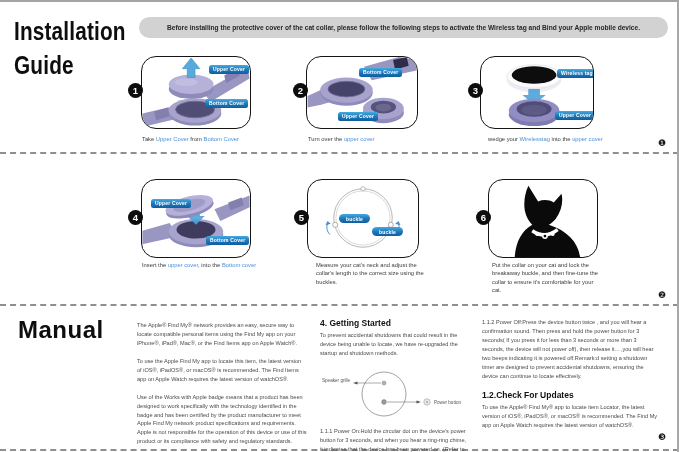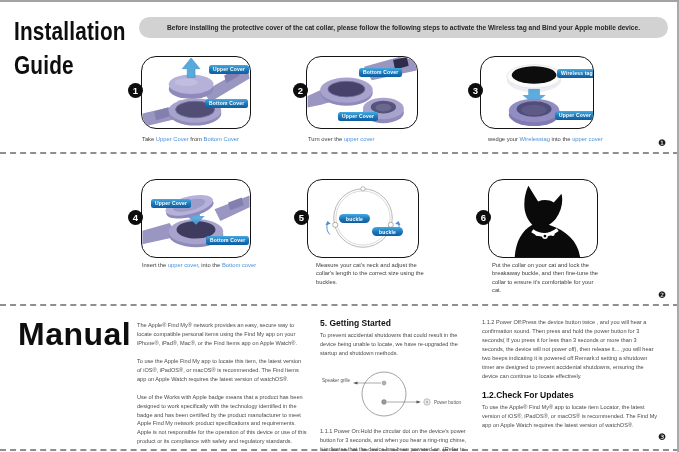--- a/index.html
+++ b/index.html
@@ -56,21 +56,21 @@
   
   .cap{position:absolute;font-size:5.8px;color:#3c3c3c;line-height:1.45;}
   .cap .blue{color:#4a90d9;}
   .cap1{left:142px;top:133px;width:118px}
   .cap2{left:308px;top:133px;width:118px}
   .cap3{left:488px;top:133px;width:120px}
   .cap4{left:142px;top:259px;width:118px}
   .cap5{left:316px;top:259px;width:118px}
   .cap6{left:492px;top:259px;width:112px}
   
-  .manual-title{position:absolute;left:18px;top:314px;font-size:32px;font-weight:700;color:#0e0e0e;letter-spacing:.5px;}
+  .manual-title{position:absolute;left:18px;top:314px;font-size:24px;font-weight:700;color:#0e0e0e;letter-spacing:.5px;}
   .mcol{position:absolute;font-size:5.6px;line-height:1.6;color:#4a4a4a;}
   .mcol p{margin:0 0 9px 0;}
   .mc1{left:137px;top:319px;width:170px}
   .mc2{left:320px;top:316px;width:147px}
   .mc3{left:482px;top:316px;width:178px}
   .mh{font-size:8.5px;font-weight:700;color:#111;margin:0 0 3px 0;line-height:1.2;}
   .mh2{margin-top:8px;}
   .diagram{margin:2px 0 3px 0;}
   .diagram text{font-family:"Liberation Sans",sans-serif;}
 </style>
@@ -206,21 +206,21 @@
 
   <div class="manual-title">Manual</div>
 
   <div class="mcol mc1">
     <p>The Apple® Find My® network provides an easy, secure way to locate compatible personal items using the Find My app on your iPhone®, iPad®, Mac®, or the Find Items app on Apple Watch®.</p>
     <p>To use the Apple Find My app to locate this item, the latest version of iOS®, iPadOS®, or macOS® is recommended. The Find Items app on Apple Watch requires the latest version of watchOS®.</p>
     <p>Use of the Works with Apple badge means that a product has been designed to work specifically with the technology identified in the badge and has been certified by the product manufacturer to meet Apple Find My network product specifications and requirements. Apple is not responsible for the operation of this device or use of this product or its compliance with safety and regulatory standards.</p>
   </div>
 
   <div class="mcol mc2">
-    <div class="mh">5. Getting Started</div>
+    <div class="mh">4. Getting Started</div>
     <p>To prevent accidental shutdowns that could result in the device being unable to locate, we have re-upgraded the startup and shutdown methods.</p>
     <svg class="diagram" width="147" height="52" viewBox="0 0 147 52">
       <circle cx="64" cy="25" r="22" fill="none" stroke="#8a8a8a" stroke-width=".8"></circle>
       <circle cx="64" cy="14" r="2" fill="#b0b0b0" stroke="#777" stroke-width=".4"></circle>
       <circle cx="64" cy="33" r="2.4" fill="#9a9a9a" stroke="#666" stroke-width=".4"></circle>
       <line x1="61" y1="14" x2="36" y2="14" stroke="#555" stroke-width=".5"></line>
       <polygon points="33,14 37.5,12.6 37.5,15.4" fill="#555"></polygon>
       <text x="2" y="12.5" font-size="4.6" fill="#555">Speaker grille</text>
       <line x1="67" y1="33" x2="98" y2="33" stroke="#555" stroke-width=".5"></line>
       <polygon points="101,33 96.5,31.6 96.5,34.4" fill="#555"></polygon>

